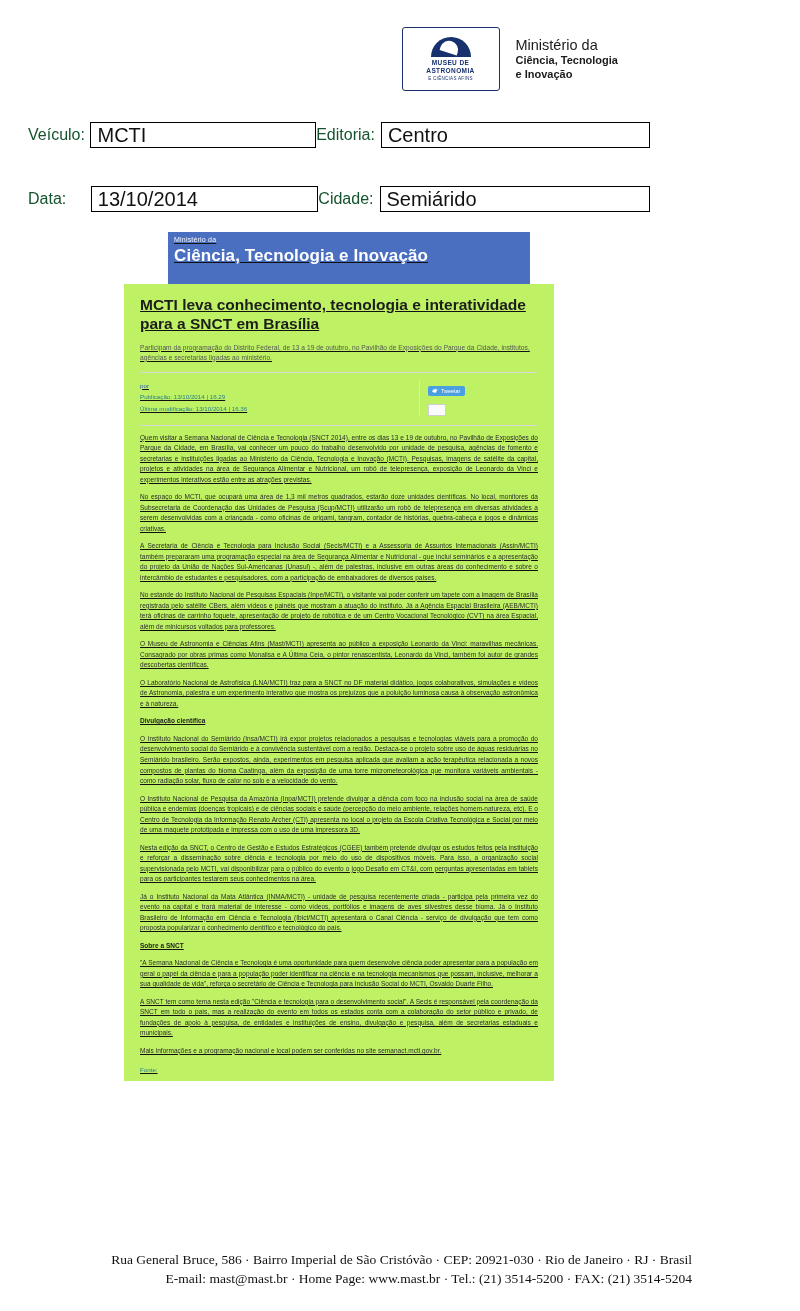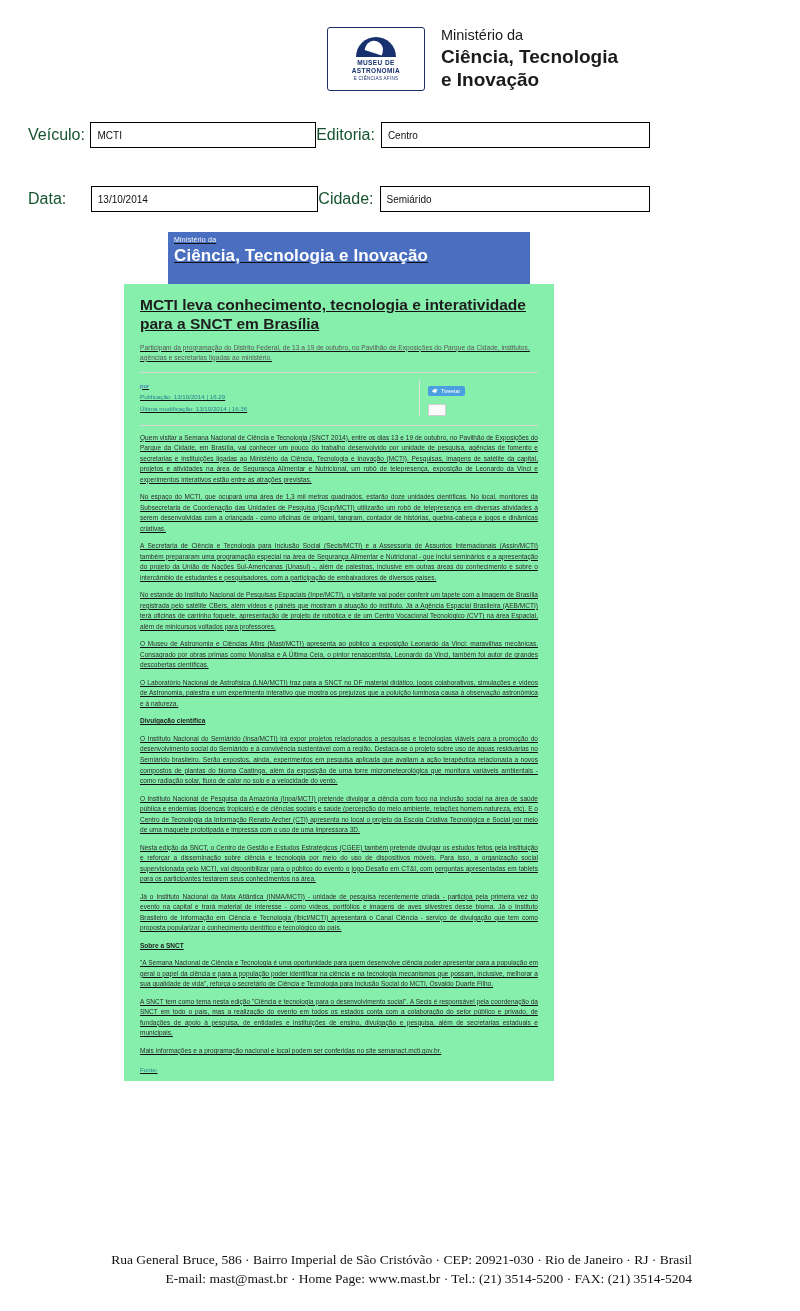--- a/index.html
+++ b/index.html
@@ -79,21 +79,21 @@
     margin-top: 1px;
   }
   .ministry-block {
     line-height: 1.22;
   }
   .ministry-line1 {
     font-size: 14.5px;
     color: #1b1b1b;
   }
   .ministry-line2 {
-    font-size: 19px;
+    font-size: 11px;
     font-weight: bold;
     color: #1b1b1b;
   }
 
   
   .meta-row {
     display: flex;
     align-items: center;
     margin-top: 26px;
     padding: 0 6px;
@@ -103,21 +103,21 @@
     font-size: 16px;
     color: #14532d;
     white-space: nowrap;
   }
   .meta-box {
     border: 1.5px solid #000;
     height: 26px;
     display: flex;
     align-items: center;
     padding: 0 6px;
-    font-size: 10px;
+    font-size: 20px;
     background: #fff;
     box-sizing: border-box;
   }
   .meta-left-label { width: 72px; }
   .meta-left-box { width: 258px; margin-left: 0px; }
   .meta-spacer { flex: 1 1 auto; }
   .meta-right-label { width: 64px; text-align: right; margin-right: 6px; }
   .meta-right-box { width: 308px; }
 
   
@@ -141,21 +141,21 @@
     letter-spacing: .2px;
     opacity: .95;
   }
   .clip-banner-big {
     font-size: 17px;
     font-weight: bold;
     margin-top: 3px;
     letter-spacing: .1px;
   }
   .clip-body {
-    background: #86efac;
+    background: #bef264;
     padding: 10px 16px 8px 16px;
     box-sizing: border-box;
   }
   .clip-title {
     font-size: 15.5px;
     font-weight: bold;
     color: #1d1d1d;
     line-height: 1.22;
     margin: 2px 0 0 0;
   }

